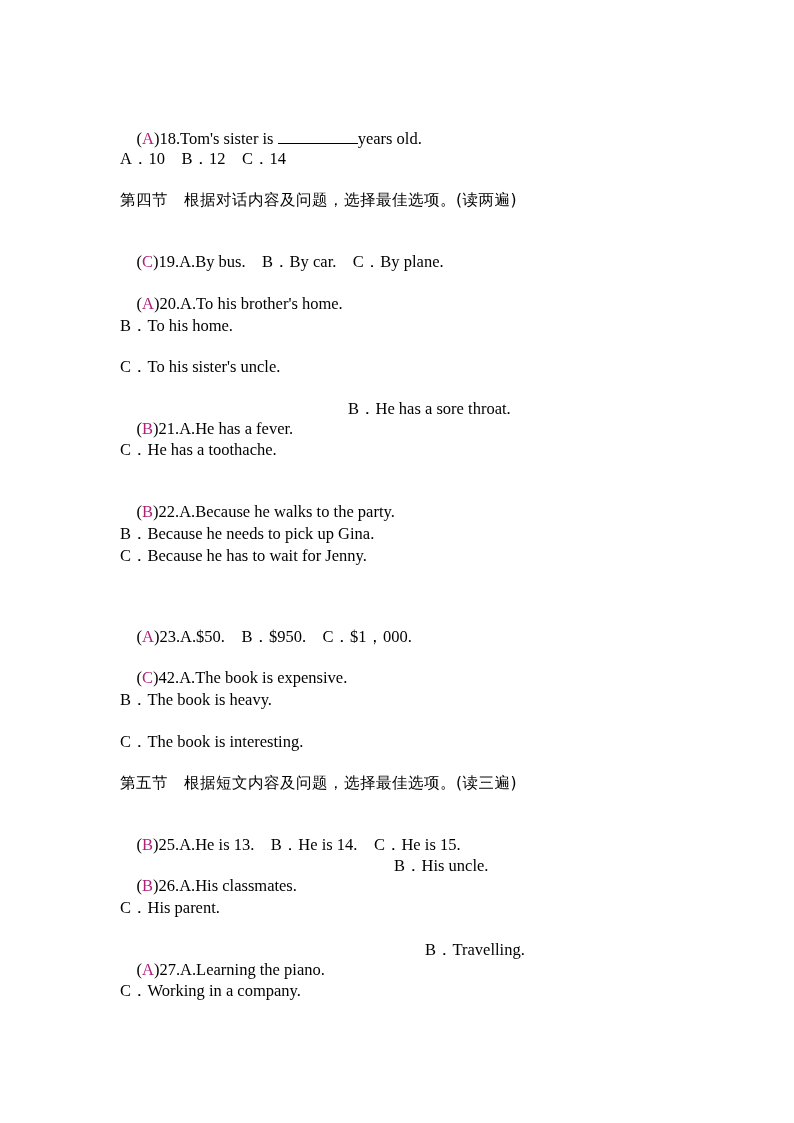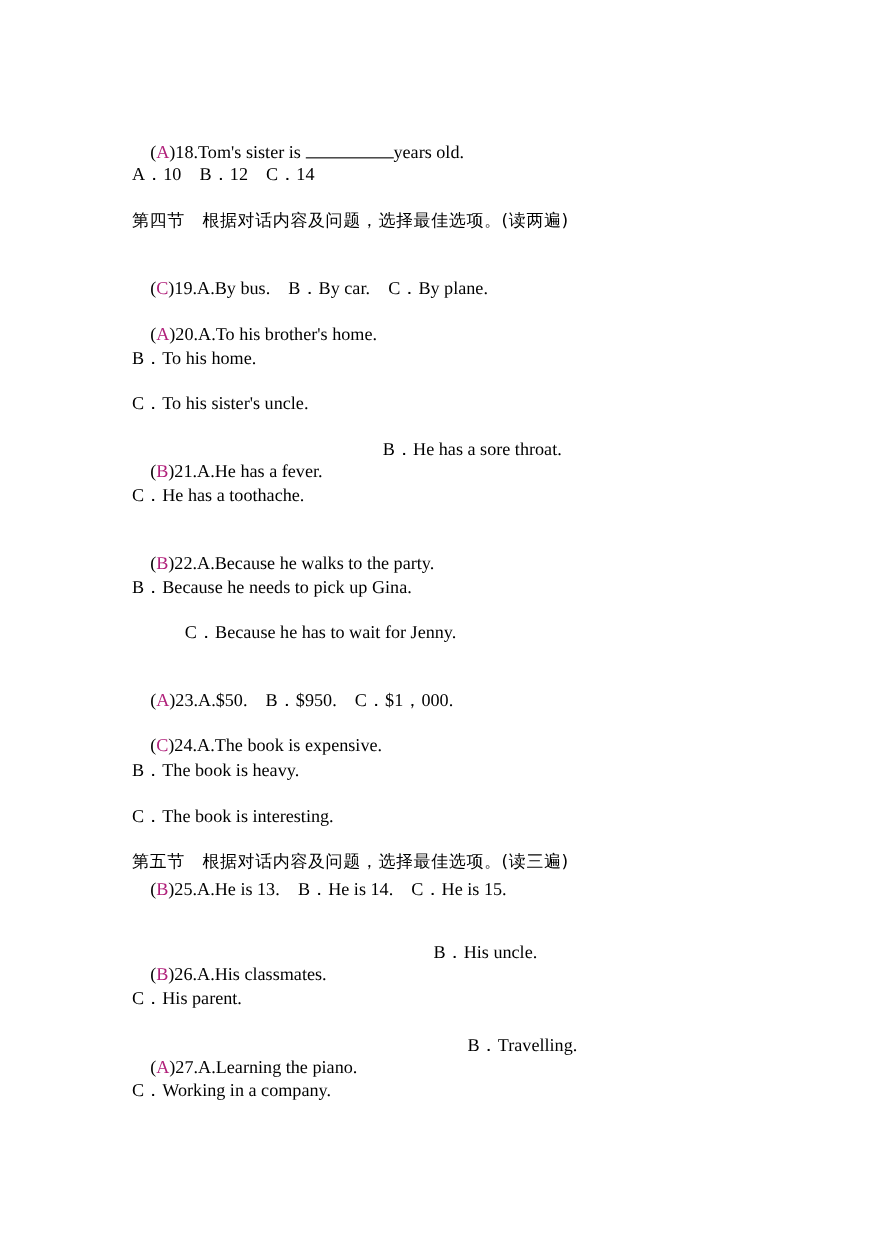--- a/index.html
+++ b/index.html
@@ -75,35 +75,35 @@
   <div class="line" style="top:399px; width:420px;">
     <span>(</span><span class="ans">B</span><span>)</span><span>21.A.He has a fever.</span>
     <span class="col" style="left:228px;">B．He has a sore throat.</span>
   </div>
   <div class="line" style="top:440px;">C．He has a toothache.</div>
 
   <div class="line" style="top:482px;">
     <span>(</span><span class="ans">B</span><span>)</span><span>22.A.Because he walks to the party.</span>
   </div>
   <div class="line" style="top:524px;">B．Because he needs to pick up Gina.</div>
-  <div class="line" style="top:565px;margin-left:48px;">C．Because he has to wait for Jenny.</div>
+  <div class="line" style="top:546px;">C．Because he has to wait for Jenny.</div>
 
   <div class="line" style="top:607px;">
     <span>(</span><span class="ans">A</span><span>)</span><span>23.A.$50.    B．$950.    C．$1，000.</span>
   </div>
 
   <div class="line" style="top:648px;">
-    <span>(</span><span class="ans">C</span><span>)</span><span>24.A.The book is expensive.</span>
+    <span>(</span><span class="ans">C</span><span>)</span><span>42.A.The book is expensive.</span>
   </div>
   <div class="line" style="top:690px;font-family:Liberation Serif, serif;">B．The book is heavy.</div>
   <div class="line" style="top:732px;">C．The book is interesting.</div>
 
-  <div class="line cn" style="top:773px;">第五节　根据对话内容及问题，选择最佳选项。(读三遍)</div>
+  <div class="line cn" style="top:773px;">第五节　根据短文内容及问题，选择最佳选项。(读三遍)</div>
 
-  <div class="line" style="top:779px;">
+  <div class="line" style="top:815px;">
     <span>(</span><span class="ans">B</span><span>)</span><span>25.A.He is 13.    B．He is 14.    C．He is 15.</span>
   </div>
 
   <div class="line" style="top:856px; width:420px;">
     <span>(</span><span class="ans">B</span><span>)</span><span>26.A.His classmates.</span>
     <span class="col" style="left:274px;">B．His uncle.</span>
   </div>
   <div class="line" style="top:898px;">C．His parent.</div>
 
   <div class="line" style="top:940px; width:460px;">

